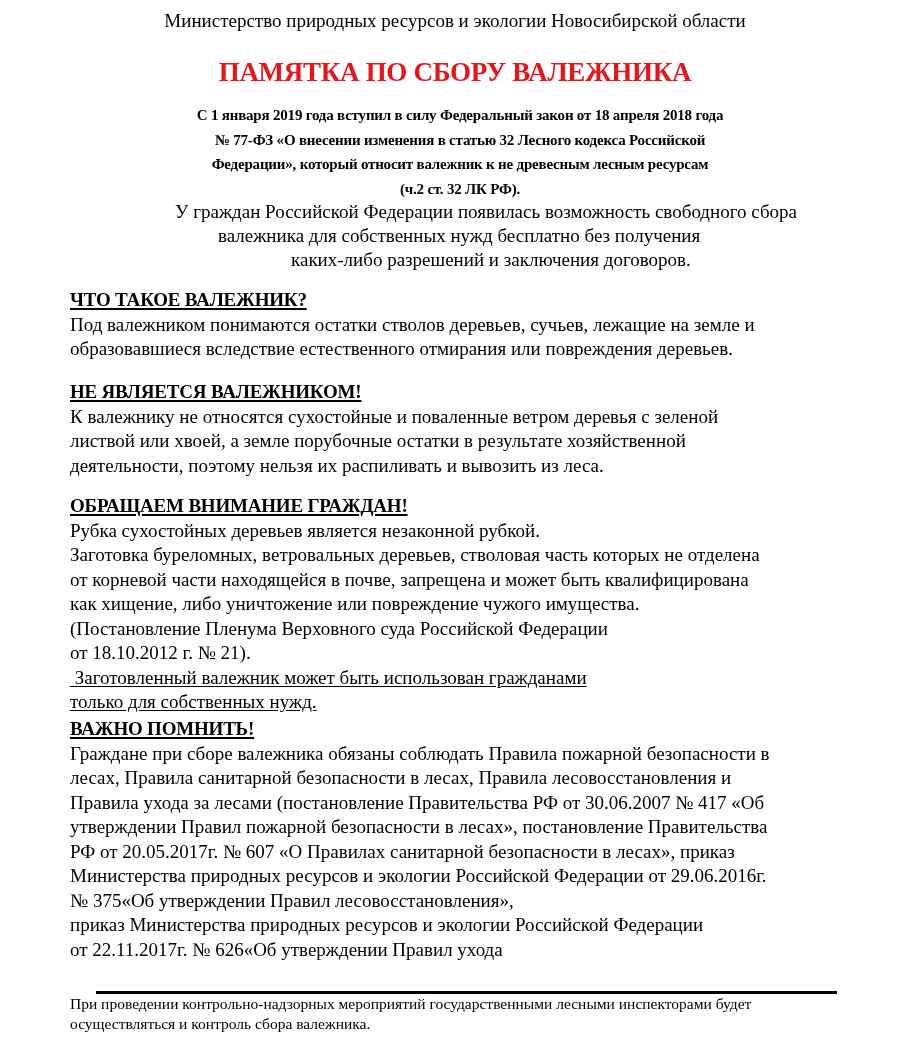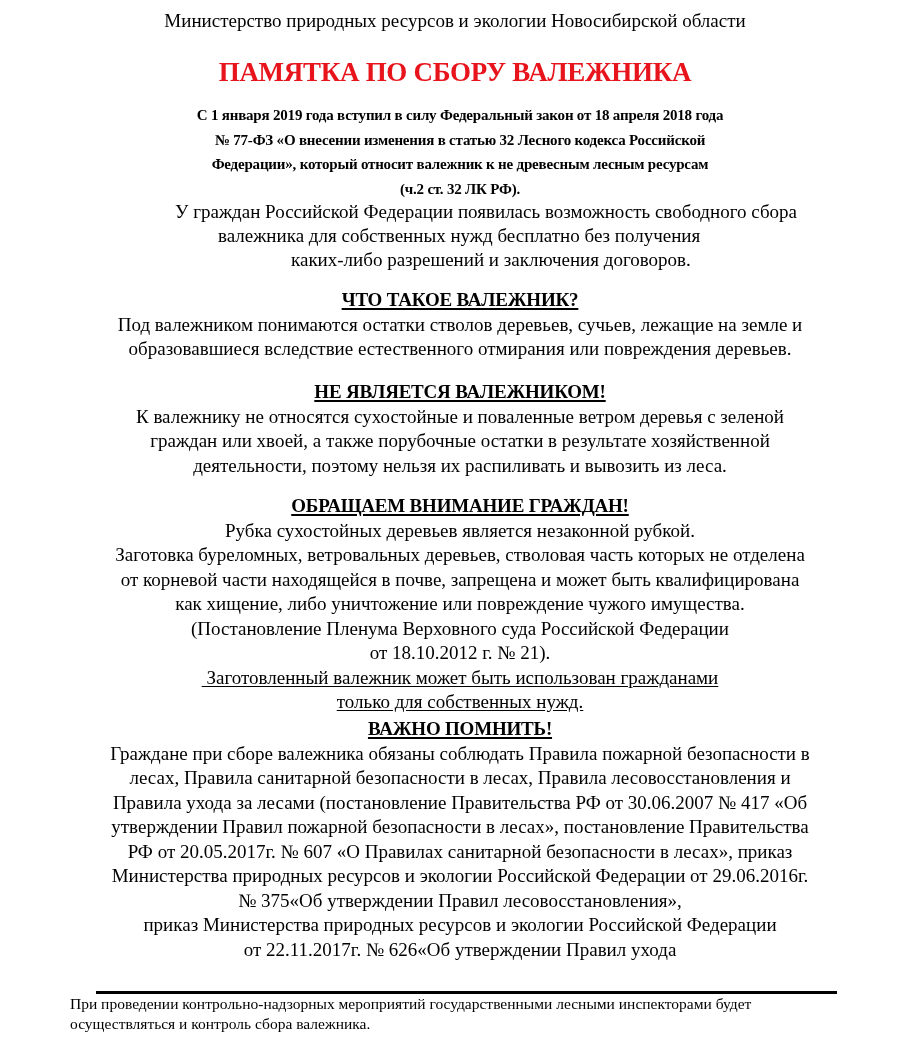--- a/index.html
+++ b/index.html
@@ -59,21 +59,21 @@
       left: 0;
       width: 900px;
       font-size: 19px;
       line-height: 24.5px;
     }
     .intro-plain div { position: absolute; white-space: nowrap; }
     .section {
       position: absolute;
       left: 70px;
       width: 780px;
-      text-align: center;
+      text-align: left;
       font-size: 19px;
       line-height: 24.5px;
     }
     .section .heading {
       font-weight: bold;
       text-decoration: underline;
       text-decoration-thickness: 2px;
       text-underline-offset: 2px;
       letter-spacing: -0.2px;
     }
@@ -122,21 +122,21 @@
 
   <div class="section" style="top:288px;">
     <div class="heading"><span>ЧТО ТАКОЕ ВАЛЕЖНИК?</span></div>
     <div class="line">Под валежником понимаются остатки стволов деревьев, сучьев, лежащие на земле и</div>
     <div class="line">образовавшиеся вследствие естественного отмирания или повреждения деревьев.</div>
   </div>
 
   <div class="section" style="top:380px;">
     <div class="heading"><span>НЕ ЯВЛЯЕТСЯ ВАЛЕЖНИКОМ!</span></div>
     <div class="line">К валежнику не относятся сухостойные и поваленные ветром деревья с зеленой</div>
-    <div class="line">граждан или хвоей, а также порубочные остатки в результате хозяйственной</div>
+    <div class="line">листвой или хвоей, а земле порубочные остатки в результате хозяйственной</div>
     <div class="line">деятельности, поэтому нельзя их распиливать и вывозить из леса.</div>
   </div>
 
   <div class="section" style="top:494px;">
     <div class="heading"><span>ОБРАЩАЕМ ВНИМАНИЕ ГРАЖДАН!</span></div>
     <div class="line">Рубка сухостойных деревьев является незаконной рубкой.</div>
     <div class="line">Заготовка буреломных, ветровальных деревьев, стволовая часть которых не отделена</div>
     <div class="line">от корневой части находящейся в почве, запрещена и может быть квалифицирована</div>
     <div class="line">как хищение, либо уничтожение или повреждение чужого имущества.</div>
     <div class="line">(Постановление Пленума Верховного суда Российской Федерации</div>

